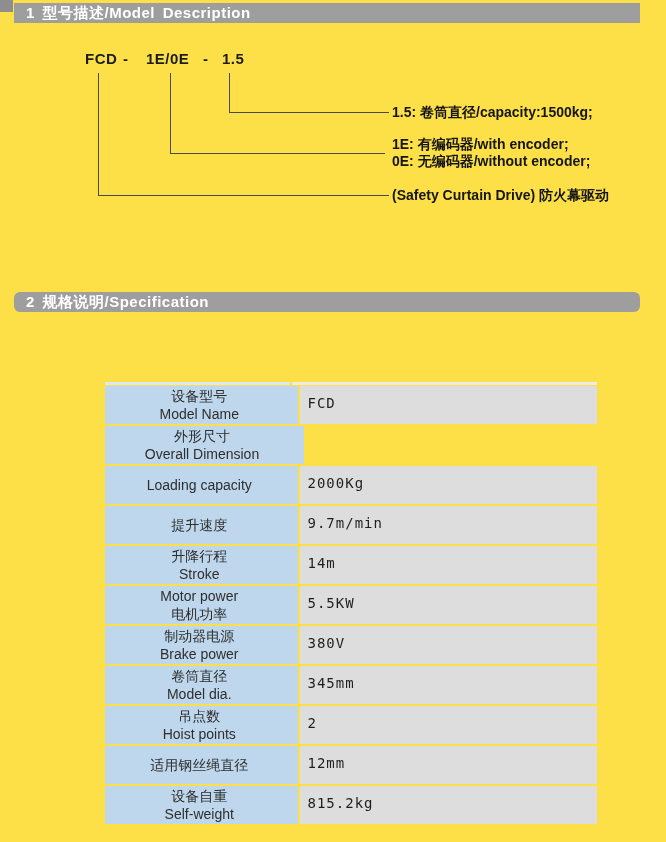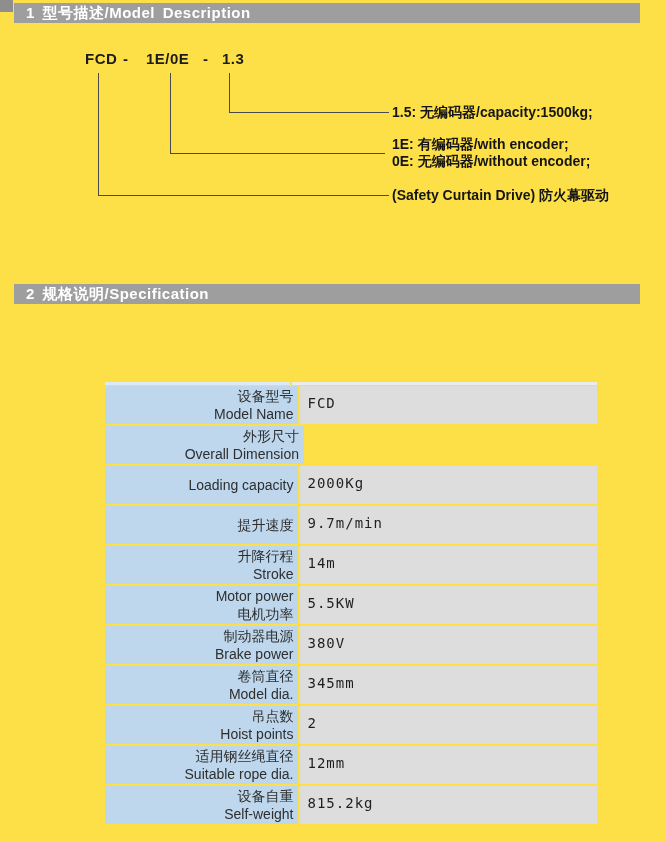--- a/index.html
+++ b/index.html
@@ -17,21 +17,21 @@
   }
   .section-bar{
     position:absolute;left:14px;width:626px;height:20px;
     background:#9e9e9e;color:#ffffff;
     font-size:15px;font-weight:bold;line-height:20px;
     padding-left:12px;box-sizing:border-box;
     letter-spacing:0.5px;word-spacing:3px;
     white-space:nowrap;
   }
   #bar1{top:3px;}
-  #bar2{top:284px;}
+  #bar2{top:292px;border-radius:6px;}
   
   .model-token{
     position:absolute;top:50px;
     font-size:15px;font-weight:bold;color:#1c1c1c;
     letter-spacing:0.5px;white-space:nowrap;
   }
   .vline{position:absolute;width:1px;background:#4a4a4a;}
   .hline{position:absolute;height:1px;background:#4a4a4a;}
   .callout{
     position:absolute;left:392px;
@@ -42,21 +42,21 @@
   #spec-table{
     position:absolute;left:105px;top:382px;width:492px;
   }
   .strip{display:flex;height:3px;margin-bottom:1px;}
   .strip .s-label{width:185px;background:#dce8f3;margin-right:2px;}
   .strip .s-value{width:305px;background:#ebecea;}
   .trow{display:flex;height:38px;margin-bottom:2px;}
   .tlabel{
     width:199px;background:#bed7ec;margin-right:2px;
     display:flex;flex-direction:column;justify-content:center;
-    text-align:right;box-sizing:border-box;padding-right:5px;
+    text-align:center;box-sizing:border-box;padding-right:5px;
     color:#2e2e2e;font-size:14px;line-height:18px;
     white-space:nowrap;
   }
   .tvalue{
     width:305px;background:#dcdddc;
     display:flex;align-items:center;
     box-sizing:border-box;padding-left:7px;padding-bottom:5px;
     font-family:"DejaVu Sans Mono", monospace;
     font-size:14px;color:#1f1f1f;letter-spacing:1px;
     white-space:nowrap;
@@ -68,30 +68,30 @@
 <div id="page">
 
   <div class="corner-square"></div>
   <div class="section-bar" id="bar1">1 型号描述/Model Description</div>
 
   <div>
     <span class="model-token" style="left:85px;">FCD</span>
     <span class="model-token" style="left:123px;">-</span>
     <span class="model-token" style="left:146px;">1E/0E</span>
     <span class="model-token" style="left:203px;">-</span>
-    <span class="model-token" style="left:222px;">1.3</span>
+    <span class="model-token" style="left:222px;">1.5</span>
 
     <div class="vline" style="left:98px;top:73px;height:122px;"></div>
     <div class="vline" style="left:170px;top:73px;height:80px;"></div>
     <div class="vline" style="left:229px;top:73px;height:39px;"></div>
     <div class="hline" style="left:229px;top:112px;width:160px;"></div>
     <div class="hline" style="left:170px;top:153px;width:215px;"></div>
     <div class="hline" style="left:98px;top:195px;width:291px;"></div>
 
-    <div class="callout" style="top:104px;">1.5: 无编码器/capacity:1500kg;</div>
+    <div class="callout" style="top:104px;">1.5: 卷筒直径/capacity:1500kg;</div>
     <div class="callout" style="top:136px;">1E: 有编码器/with encoder;</div>
     <div class="callout" style="top:153px;">0E: 无编码器/without encoder;</div>
     <div class="callout" style="top:187px;">(Safety Curtain Drive) 防火幕驱动</div>
   </div>
 
   <div class="section-bar" id="bar2">2 规格说明/Specification</div>
 
   <div id="spec-table">
     <div class="strip">
       <div class="s-label"></div>
@@ -163,21 +163,20 @@
       <div class="tlabel">
         <div>吊点数</div>
         <div>Hoist points</div>
       </div>
       <div class="tvalue">2</div>
     </div>
 
     <div class="trow">
       <div class="tlabel">
         <div>适用钢丝绳直径</div>
-        <div>Suitable rope dia.</div>
       </div>
       <div class="tvalue">12mm</div>
     </div>
 
     <div class="trow">
       <div class="tlabel">
         <div>设备自重</div>
         <div>Self-weight</div>
       </div>
       <div class="tvalue">815.2kg</div>

